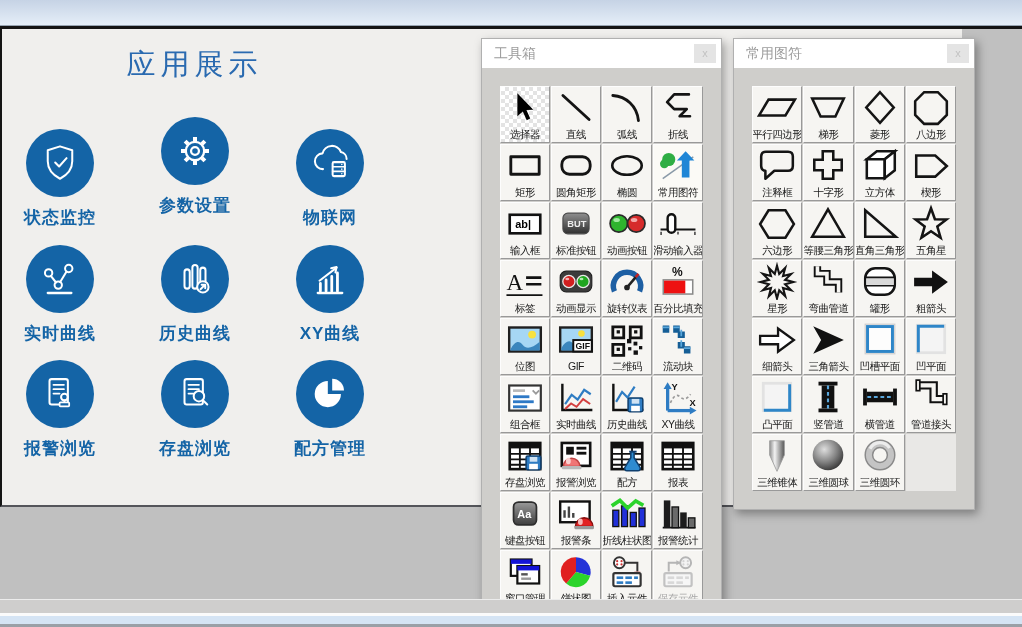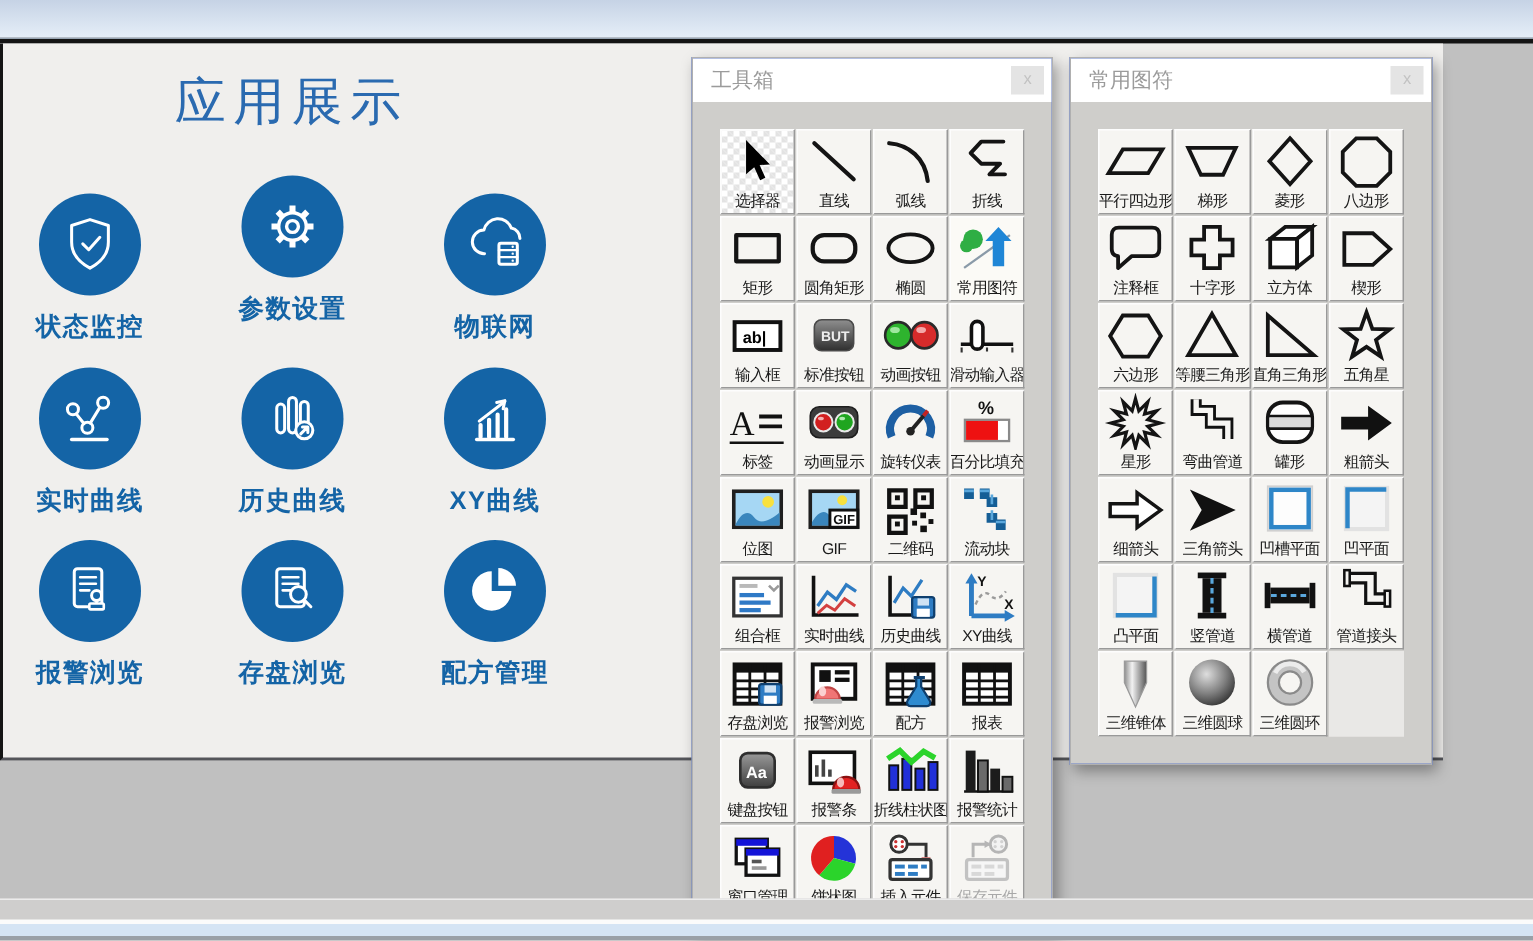--- a/index.html
+++ b/index.html
@@ -4,27 +4,27 @@
 <style>
   html,body{margin:0;padding:0;}
   body{width:1022px;height:627px;position:relative;overflow:hidden;background:#c0c0c0;
        font-family:"Liberation Sans",sans-serif;}
   .top-strip{position:absolute;left:0;top:0;width:1022px;height:25px;
        background:linear-gradient(#c6d3e5,#e5eef8);border-bottom:1px solid #97a4b2;}
   .top-black{position:absolute;left:0;top:26px;width:1022px;height:3px;background:#141414;}
   .canvas{position:absolute;left:0;top:29px;width:962px;height:478px;background:#f0efed;
        border-left:2px solid #141414;border-bottom:2px solid #54555a;box-sizing:border-box;}
   .canvas-title{position:absolute;left:85px;top:16px;width:215px;text-align:center;
-       font-size:34px;letter-spacing:5px;color:#2a6ab0;font-family:"Liberation Serif",serif;}
+       font-size:29px;letter-spacing:5px;color:#2a6ab0;font-family:"Liberation Serif",serif;}
   .app{position:absolute;width:112px;text-align:center;cursor:pointer;}
   .app-circle{width:68px;height:68px;border-radius:50%;background:#1464a6;margin:0 auto;
        display:flex;align-items:center;justify-content:center;}
   .app-label{margin-top:9px;font-size:17px;font-weight:bold;color:#1464a6;letter-spacing:1px;}
-  .panel{position:absolute;background:#1d4ed8;border:1px solid #b0b0b0;
-       box-shadow:3px 4px 9px rgba(0,0,0,0.35);}
+  .panel{position:absolute;background:#84cc16;border:1px solid #b0b0b0;
+       box-shadow:3px 4px 9px rgba(0,0,0,0.35);margin-left:20px;}
   .panel-head{height:29px;background:#ffffff;position:relative;display:flex;align-items:center;
        padding-left:12px;font-size:14px;color:#9b9b9b;}
   .panel-close{position:absolute;right:5px;top:5px;width:22px;height:19px;background:#e4e4e4;
        color:#c2c2c2;font-size:11px;line-height:19px;text-align:center;cursor:pointer;}
   .grid{display:grid;grid-template-columns:repeat(4,1fr);grid-auto-rows:57px;
        padding:18px;gap:1px;background:#cfcecb;}
   .cell{background:#f6f5f2;border:1px solid;border-color:#fdfdfd #999 #999 #fdfdfd;
        display:flex;flex-direction:column;align-items:center;cursor:pointer;overflow:hidden;}
   .cell .ci{flex:1;display:flex;align-items:center;justify-content:center;width:100%;}
   .cell .ci svg{display:block;}

